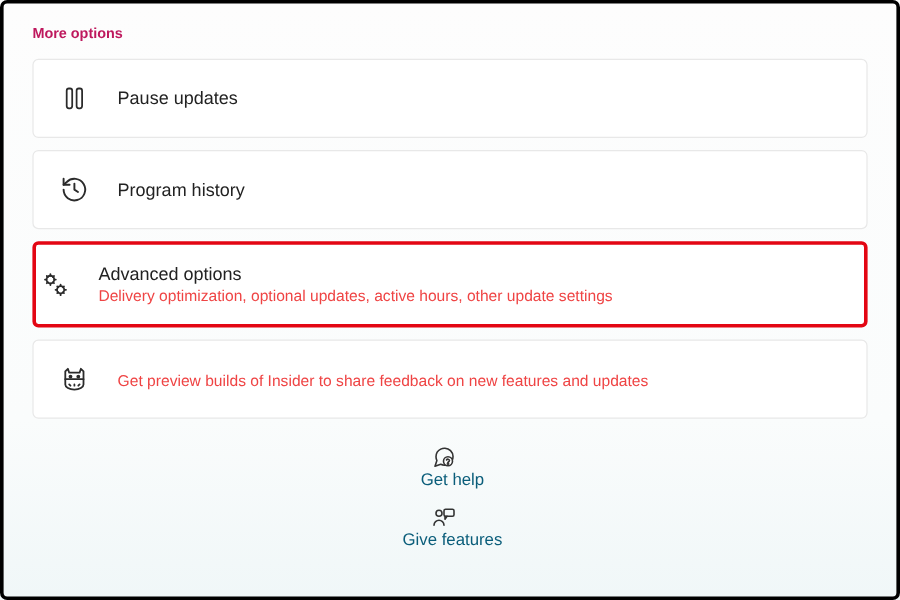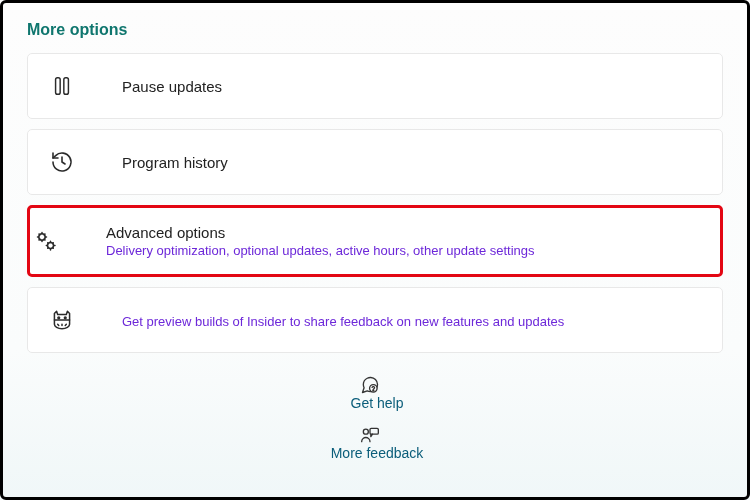--- a/index.html
+++ b/index.html
@@ -11,35 +11,34 @@
       font-family: "Segoe UI", -apple-system, BlinkMacSystemFont, sans-serif;
       background: linear-gradient(180deg, #fdfdfd 0%, #fafcfc 70%, #f0f7f8 100%);
       width: 750px;
       height: 500px;
       border: 3px solid #000;
       border-radius: 6px;
       padding: 18px 24px 0 24px;
       overflow: hidden;
     }
     .section-title {
-      font-size: 16px;
+      font-size: 12px;
       font-weight: 600;
-      color: #0f766e;
+      color: #be185d;
       margin-bottom: 14px;
     }
     .option-card {
       display: flex;
       align-items: center;
       background: #ffffff;
       border: 1px solid #e8e8e8;
       border-radius: 5px;
       padding: 18px 20px;
       margin-bottom: 10px;
       cursor: pointer;
-      gap: 24px;
     }
     .option-card.highlighted {
       border: 3px solid #e30613;
       padding: 16px 2px;
     }
     .option-icon {
       width: 28px;
       height: 28px;
       display: flex;
       align-items: center;
@@ -52,21 +51,21 @@
       display: flex;
       flex-direction: column;
     }
     .option-label {
       font-size: 15px;
       color: #222;
       font-weight: 400;
     }
     .option-sub {
       font-size: 13px;
-      color: #6d28d9;
+      color: #ef4444;
       margin-top: 2px;
     }
     .links {
       margin-top: 22px;
       padding-left: 4px;
     }
     .link-row {
       display: flex;
       align-items: center;
       margin-bottom: 14px;
@@ -162,15 +161,15 @@
   </div>
   <div class="link-row">
     <span class="link-icon">
       <svg width="20" height="20" viewBox="0 0 24 24" fill="none" stroke="currentColor" stroke-width="1.6" stroke-linecap="round" stroke-linejoin="round">
         <circle cx="7" cy="8" r="3"></circle>
         <path d="M2 20c0-3 2.5-5 5-5s5 2 5 5"></path>
         <rect x="12" y="4" width="10" height="7" rx="1.5"></rect>
         <path d="M15 11l-2 3v-3"></path>
       </svg>
     </span>
-    <span class="link-text">More feedback</span>
+    <span class="link-text">Give features</span>
   </div>
 </div>
 
 </body></html>

